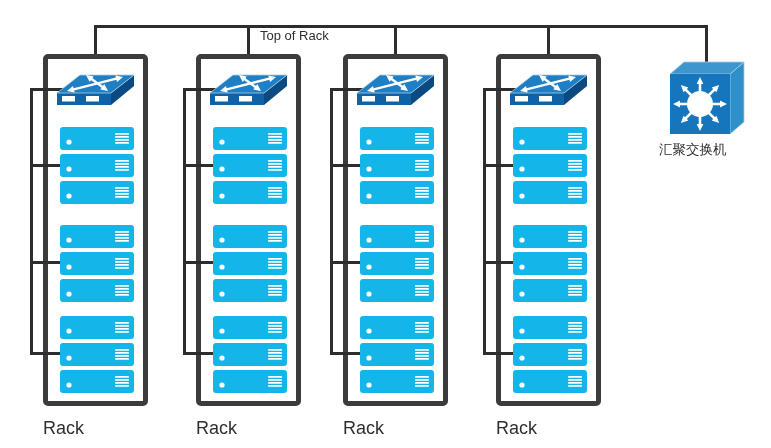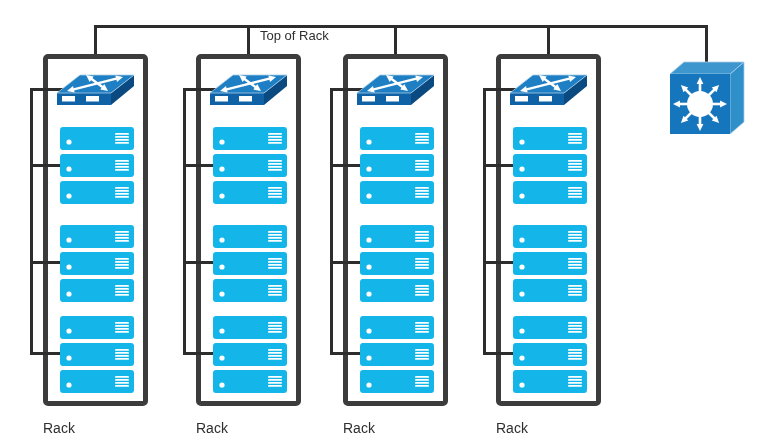--- a/index.html
+++ b/index.html
@@ -13,21 +13,21 @@
   .abs{position:absolute;}
   .cline{position:absolute; background:var(--line);}
   .rack-frame{
     position:absolute; box-sizing:border-box;
     border:5px solid var(--rack-border); border-radius:5px; background:#fff;
   }
   .diagram-label{
     position:absolute; color:var(--text); 
     font-size:13px; line-height:16px; white-space:nowrap;
   }
-  .rack-label{font-size:14px;}
+  .rack-label{font-size:18px;}
   svg{display:block;}
 </style>
 </head>
 <body>
 
 <div id="canvas">
 
   <div class="cline" style="left:95px; top:25px; width:613px; height:3px;"></div>
 
   <div class="diagram-label" style="left:260px; top:28px; width:124px;">Top of Rack</div>
@@ -515,13 +515,14 @@
         <line x1="40.484" y1="52.484" x2="46.847" y2="58.847" stroke="#fff" stroke-width="2.6"></line>
         <polygon points="51.1,63.1 43.7,60.5 48.5,55.7" fill="#fff"></polygon>
         <line x1="40.484" y1="35.516" x2="46.847" y2="29.153" stroke="#fff" stroke-width="2.6"></line>
         <polygon points="51.1,24.9 48.5,32.3 43.7,27.5" fill="#fff"></polygon>
         <line x1="23.516" y1="52.484" x2="17.153" y2="58.847" stroke="#fff" stroke-width="2.6"></line>
         <polygon points="12.9,63.1 15.5,55.7 20.3,60.5" fill="#fff"></polygon>
         <line x1="23.516" y1="35.516" x2="17.153" y2="29.153" stroke="#fff" stroke-width="2.6"></line>
         <polygon points="12.9,24.9 20.3,27.5 15.5,32.3" fill="#fff"></polygon>
   </svg>
     </div>
+  <div class="diagram-label" style="left:659px; top:142px; width:96px; font-size:13.5px;">汇聚交换机</div>
 </div>
 
 </body></html>

